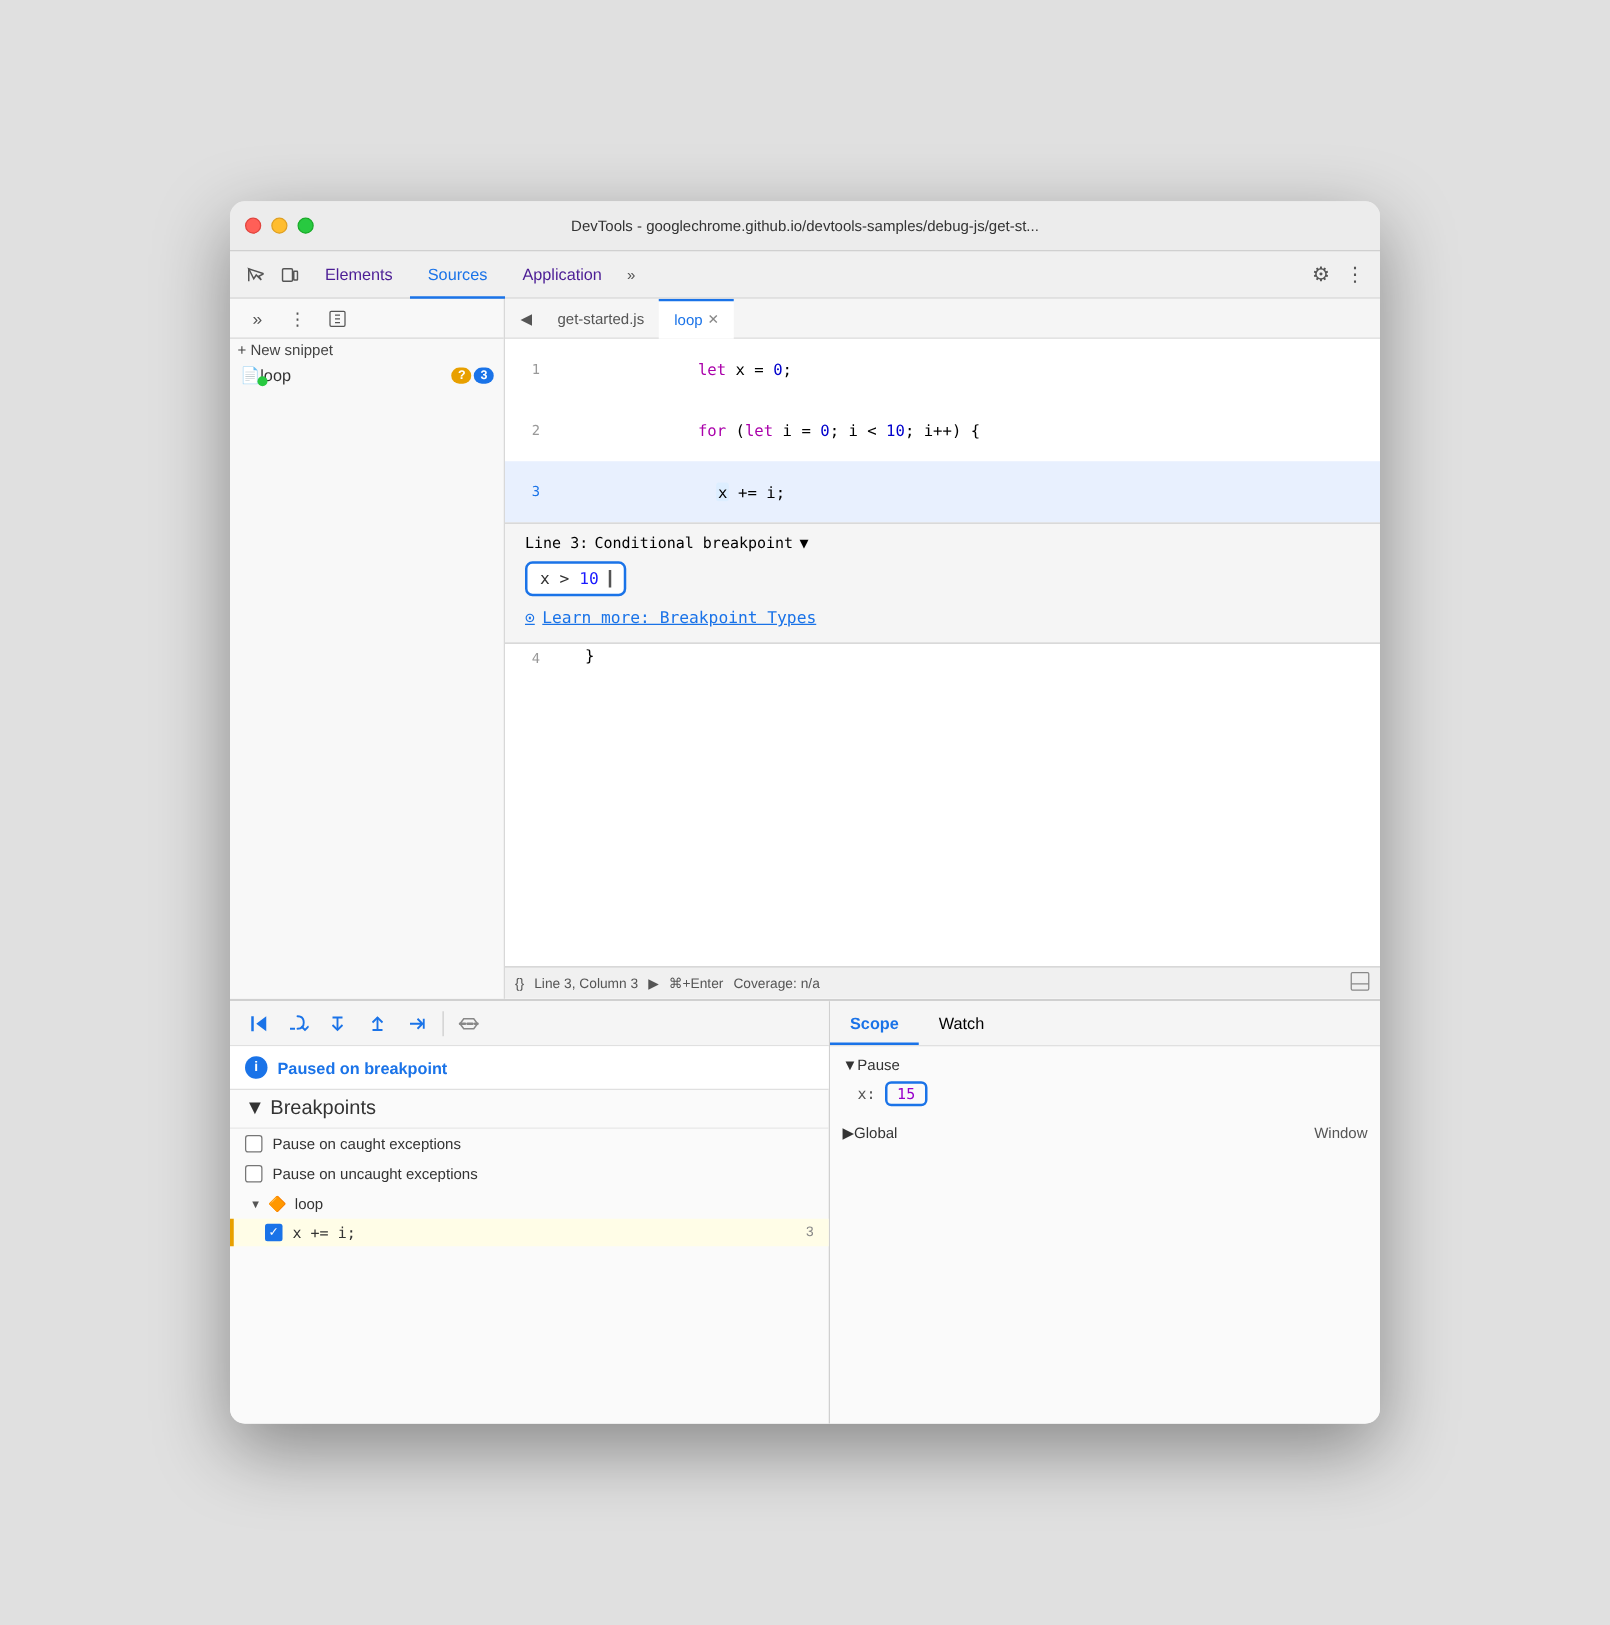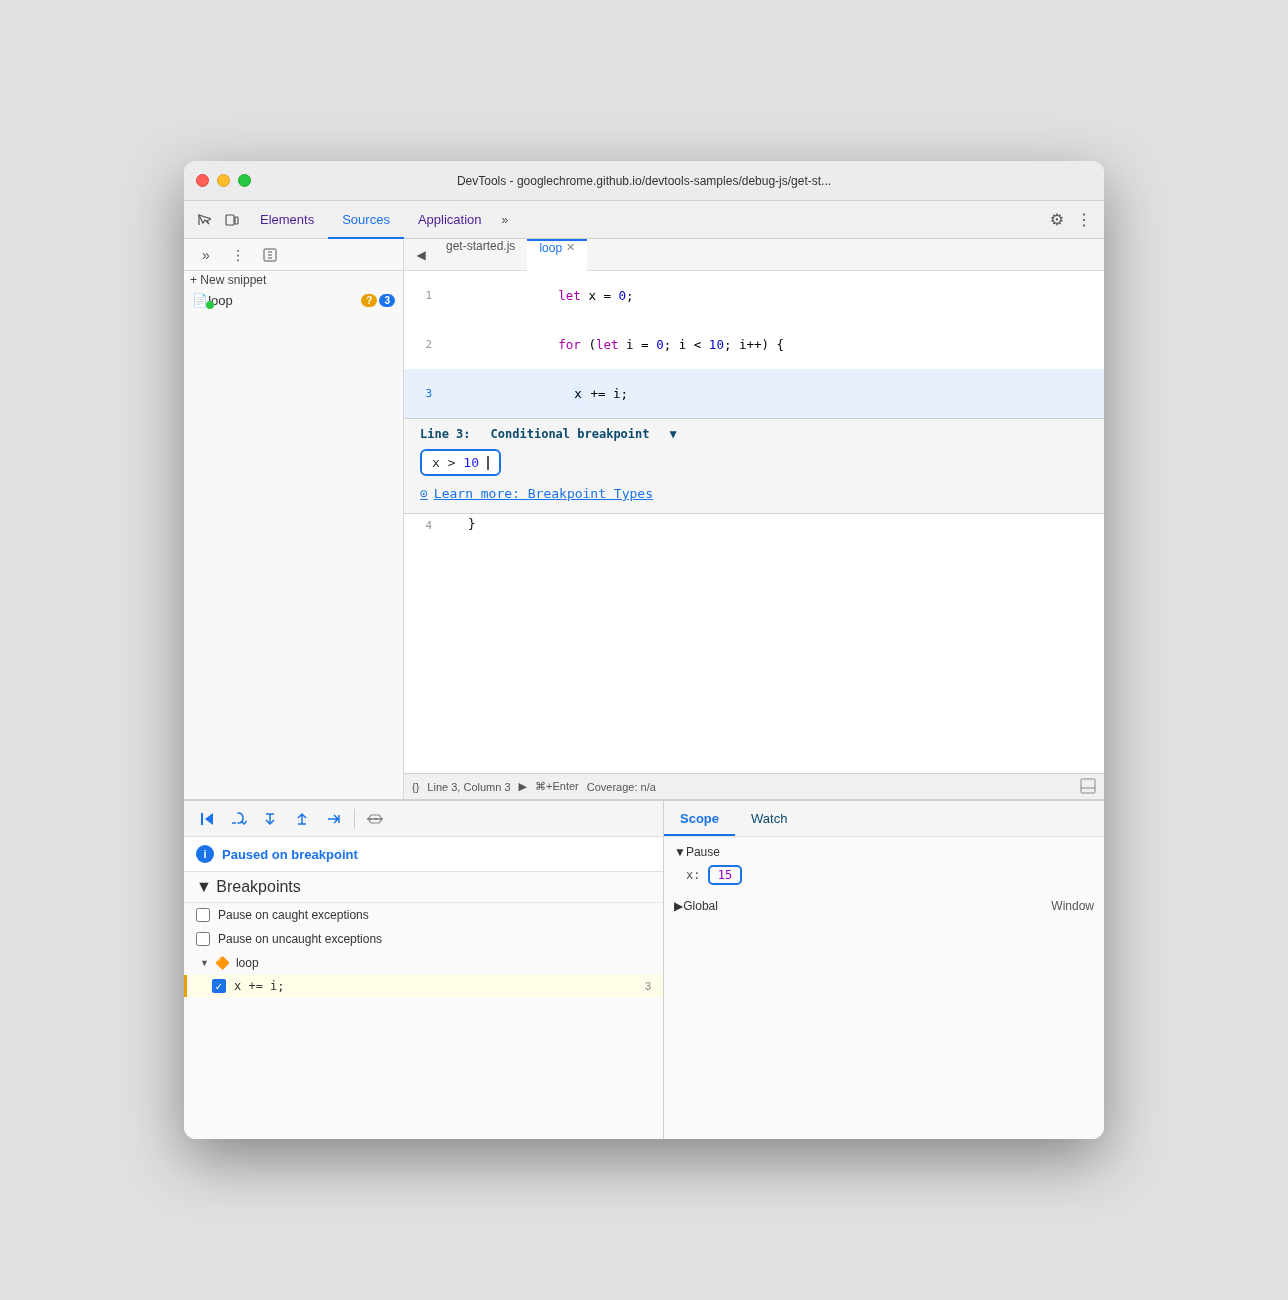--- a/index.html
+++ b/index.html
@@ -195,20 +195,21 @@
       height: 32px;
       display: flex;
       align-items: center;
       background: #f5f5f5;
       border-bottom: 1px solid #ddd;
       padding: 0 4px;
     }
     .editor-tab {
       height: 32px;
       display: flex;
+      align-items: center;
       padding: 0 12px;
       font-size: 12px;
       color: #555;
       cursor: pointer;
       position: relative;
       gap: 4px;
     }
     .editor-tab.active {
       background: white;
       color: #1a73e8;
@@ -266,26 +267,25 @@
     }
     
     .bp-panel {
       background: #f5f5f5;
       border-top: 1px solid #d0d0d0;
       border-bottom: 1px solid #d0d0d0;
       padding: 8px 16px 12px;
     }
     .bp-header {
       font-size: 12px;
-      color: #0c4a6e;
+      color: #000000;
       margin-bottom: 8px;
       display: flex;
       align-items: center;
-      gap: 20px;
-      font-weight: bold;
+      gap: 5px;
     }
     .bp-input-wrapper {
       border: 2px solid #1a73e8;
       border-radius: 6px;
       display: inline-block;
       padding: 4px 10px;
       background: white;
       margin-bottom: 10px;
     }
     .bp-learn-more {
@@ -443,21 +443,21 @@
       display: flex;
       height: 36px;
       border-bottom: 1px solid #e0e0e0;
       background: #f5f5f5;
     }
     .scope-tab {
       padding: 0 16px;
       display: flex;
       align-items: center;
       font-size: 13px;
-      color: #0c4a6e;
+      color: #000000;
       cursor: pointer;
       position: relative;
     }
     .scope-tab.active {
       color: #1a73e8;
       font-weight: 700;
     }
     .scope-tab.active::after {
       content: '';
       position: absolute;

